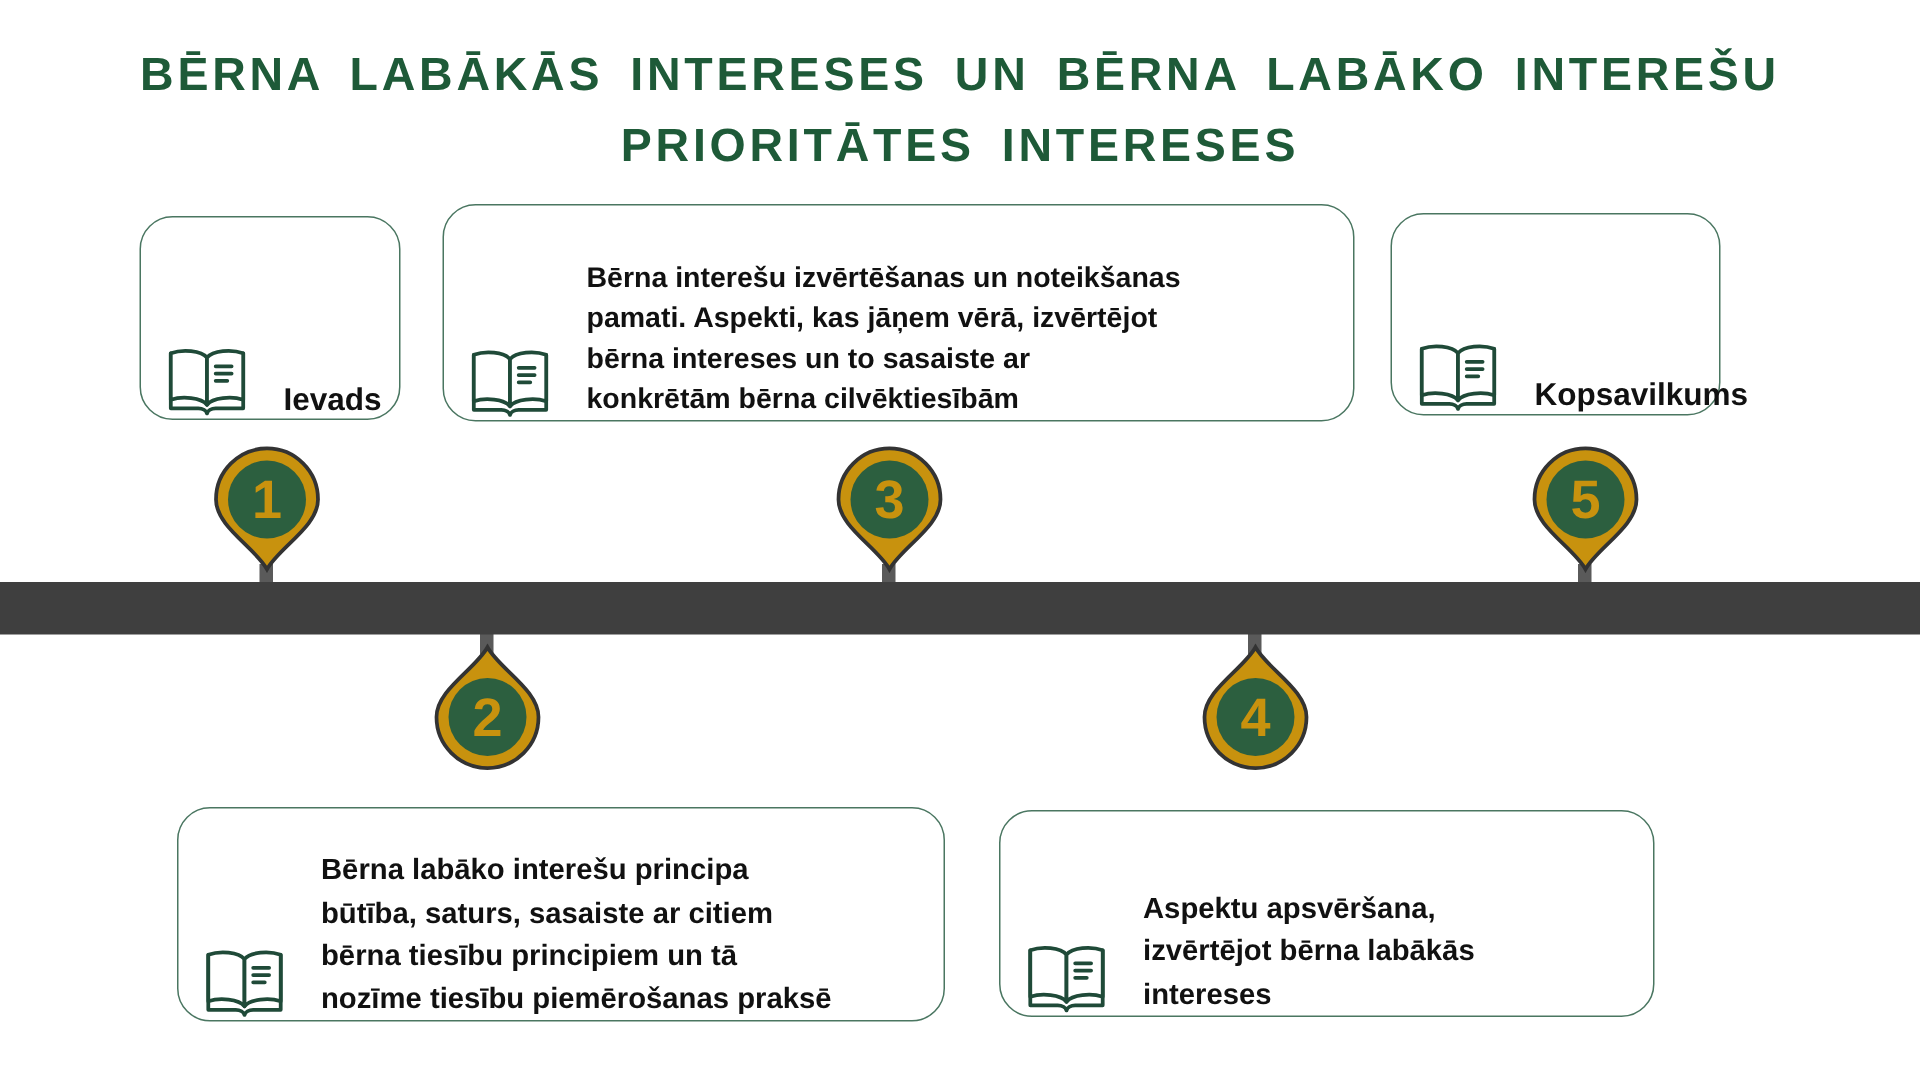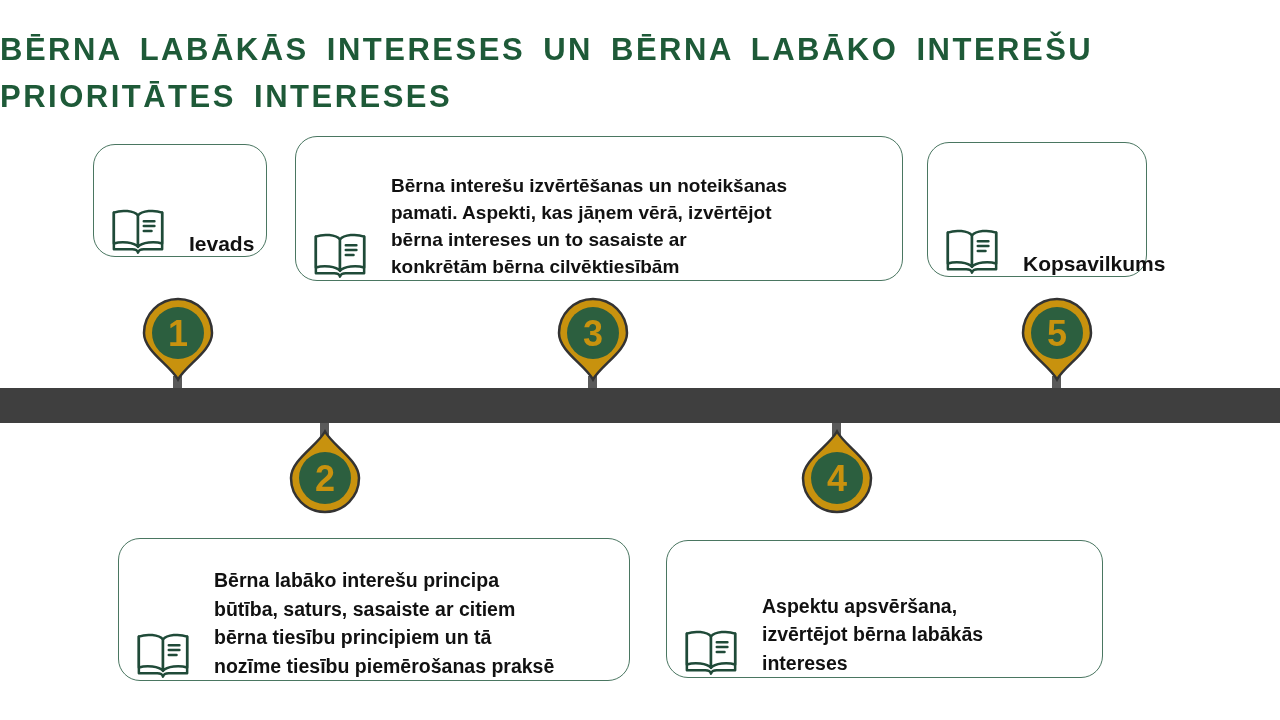--- a/index.html
+++ b/index.html
@@ -3,42 +3,42 @@
 <meta charset="utf-8">
 <style>
   :root{
     --title-green:#1E5A38; --marker-gold:#C8920E; --marker-green:#2C5F3F;
     --pin-outline:#333333; --timeline-gray:#3F3F3F; --stem-gray:#5A5A5A;
     --box-border:#4A7661; --icon-green:#1F4A38; --text-black:#111111;
   }
   html,body{margin:0;padding:0;background:#fff;}
   .stage{position:relative;width:1280px;height:720px;background:#fff;overflow:hidden;
          font-family:"Liberation Sans",sans-serif;}
-  .title{position:absolute;top:26px;left:0;width:1280px;text-align:left;
+  .title{position:absolute;top:26px;left:0;width:1280px;text-align:center;
          color:var(--title-green);font-weight:700;font-size:31px;line-height:47px;
          letter-spacing:2.5px;word-spacing:7px;}
   .card{position:absolute;border:1.5px solid var(--box-border);border-radius:22px;
         background:#fff;display:flex;align-items:flex-end;gap:20px;
         padding:0 18px 0 13px;box-sizing:border-box;}
   .card-text{color:var(--text-black);font-weight:700;white-space:pre-line;}
   .lbl-big{font-size:21px;}
   .lbl-p{font-size:19px;line-height:27px;}
   .lbl-q{font-size:19.5px;line-height:28.5px;}
   .book-svg{flex:0 0 auto;}
   .bk{fill:none;stroke:var(--icon-green);stroke-width:2.6;stroke-linecap:round;stroke-linejoin:round;}
   .bk-page{fill:#fff;stroke:var(--icon-green);stroke-width:2.6;stroke-linecap:round;stroke-linejoin:round;}
   .timeline{position:absolute;left:0;top:388px;width:1280px;height:35px;background:var(--timeline-gray);}
   .stem{position:absolute;width:9px;background:var(--stem-gray);}
   .pin{position:absolute;width:78px;height:86px;}
   .pin-body{fill:var(--marker-gold);stroke:var(--pin-outline);stroke-width:2.5;}
   .pin-circle{fill:var(--marker-green);}
   .pin-num{fill:var(--marker-gold);font-weight:700;font-size:36px;text-anchor:middle;
            font-family:"Liberation Sans",sans-serif;}
   
-  #card-1{left:93px; top:144px; width:174px; height:113px;}
+  #card-1{left:93px; top:144px; width:174px; height:136px;}
   #card-3{left:295px;top:136px; width:608px; height:145px;}
   #card-5{left:927px;top:142px; width:220px; height:135px;}
   #card-2{left:118px;top:538px; width:512px; height:143px;}
   #card-4{left:666px;top:540px; width:437px; height:138px;}
   
   #stem-1{left:173px;top:376px;height:14px;}
   #stem-3{left:588px;top:376px;height:14px;}
   #stem-5{left:1052px;top:376px;height:14px;}
   #stem-2{left:320px;top:421px;height:15px;}
   #stem-4{left:832px;top:421px;height:15px;}

